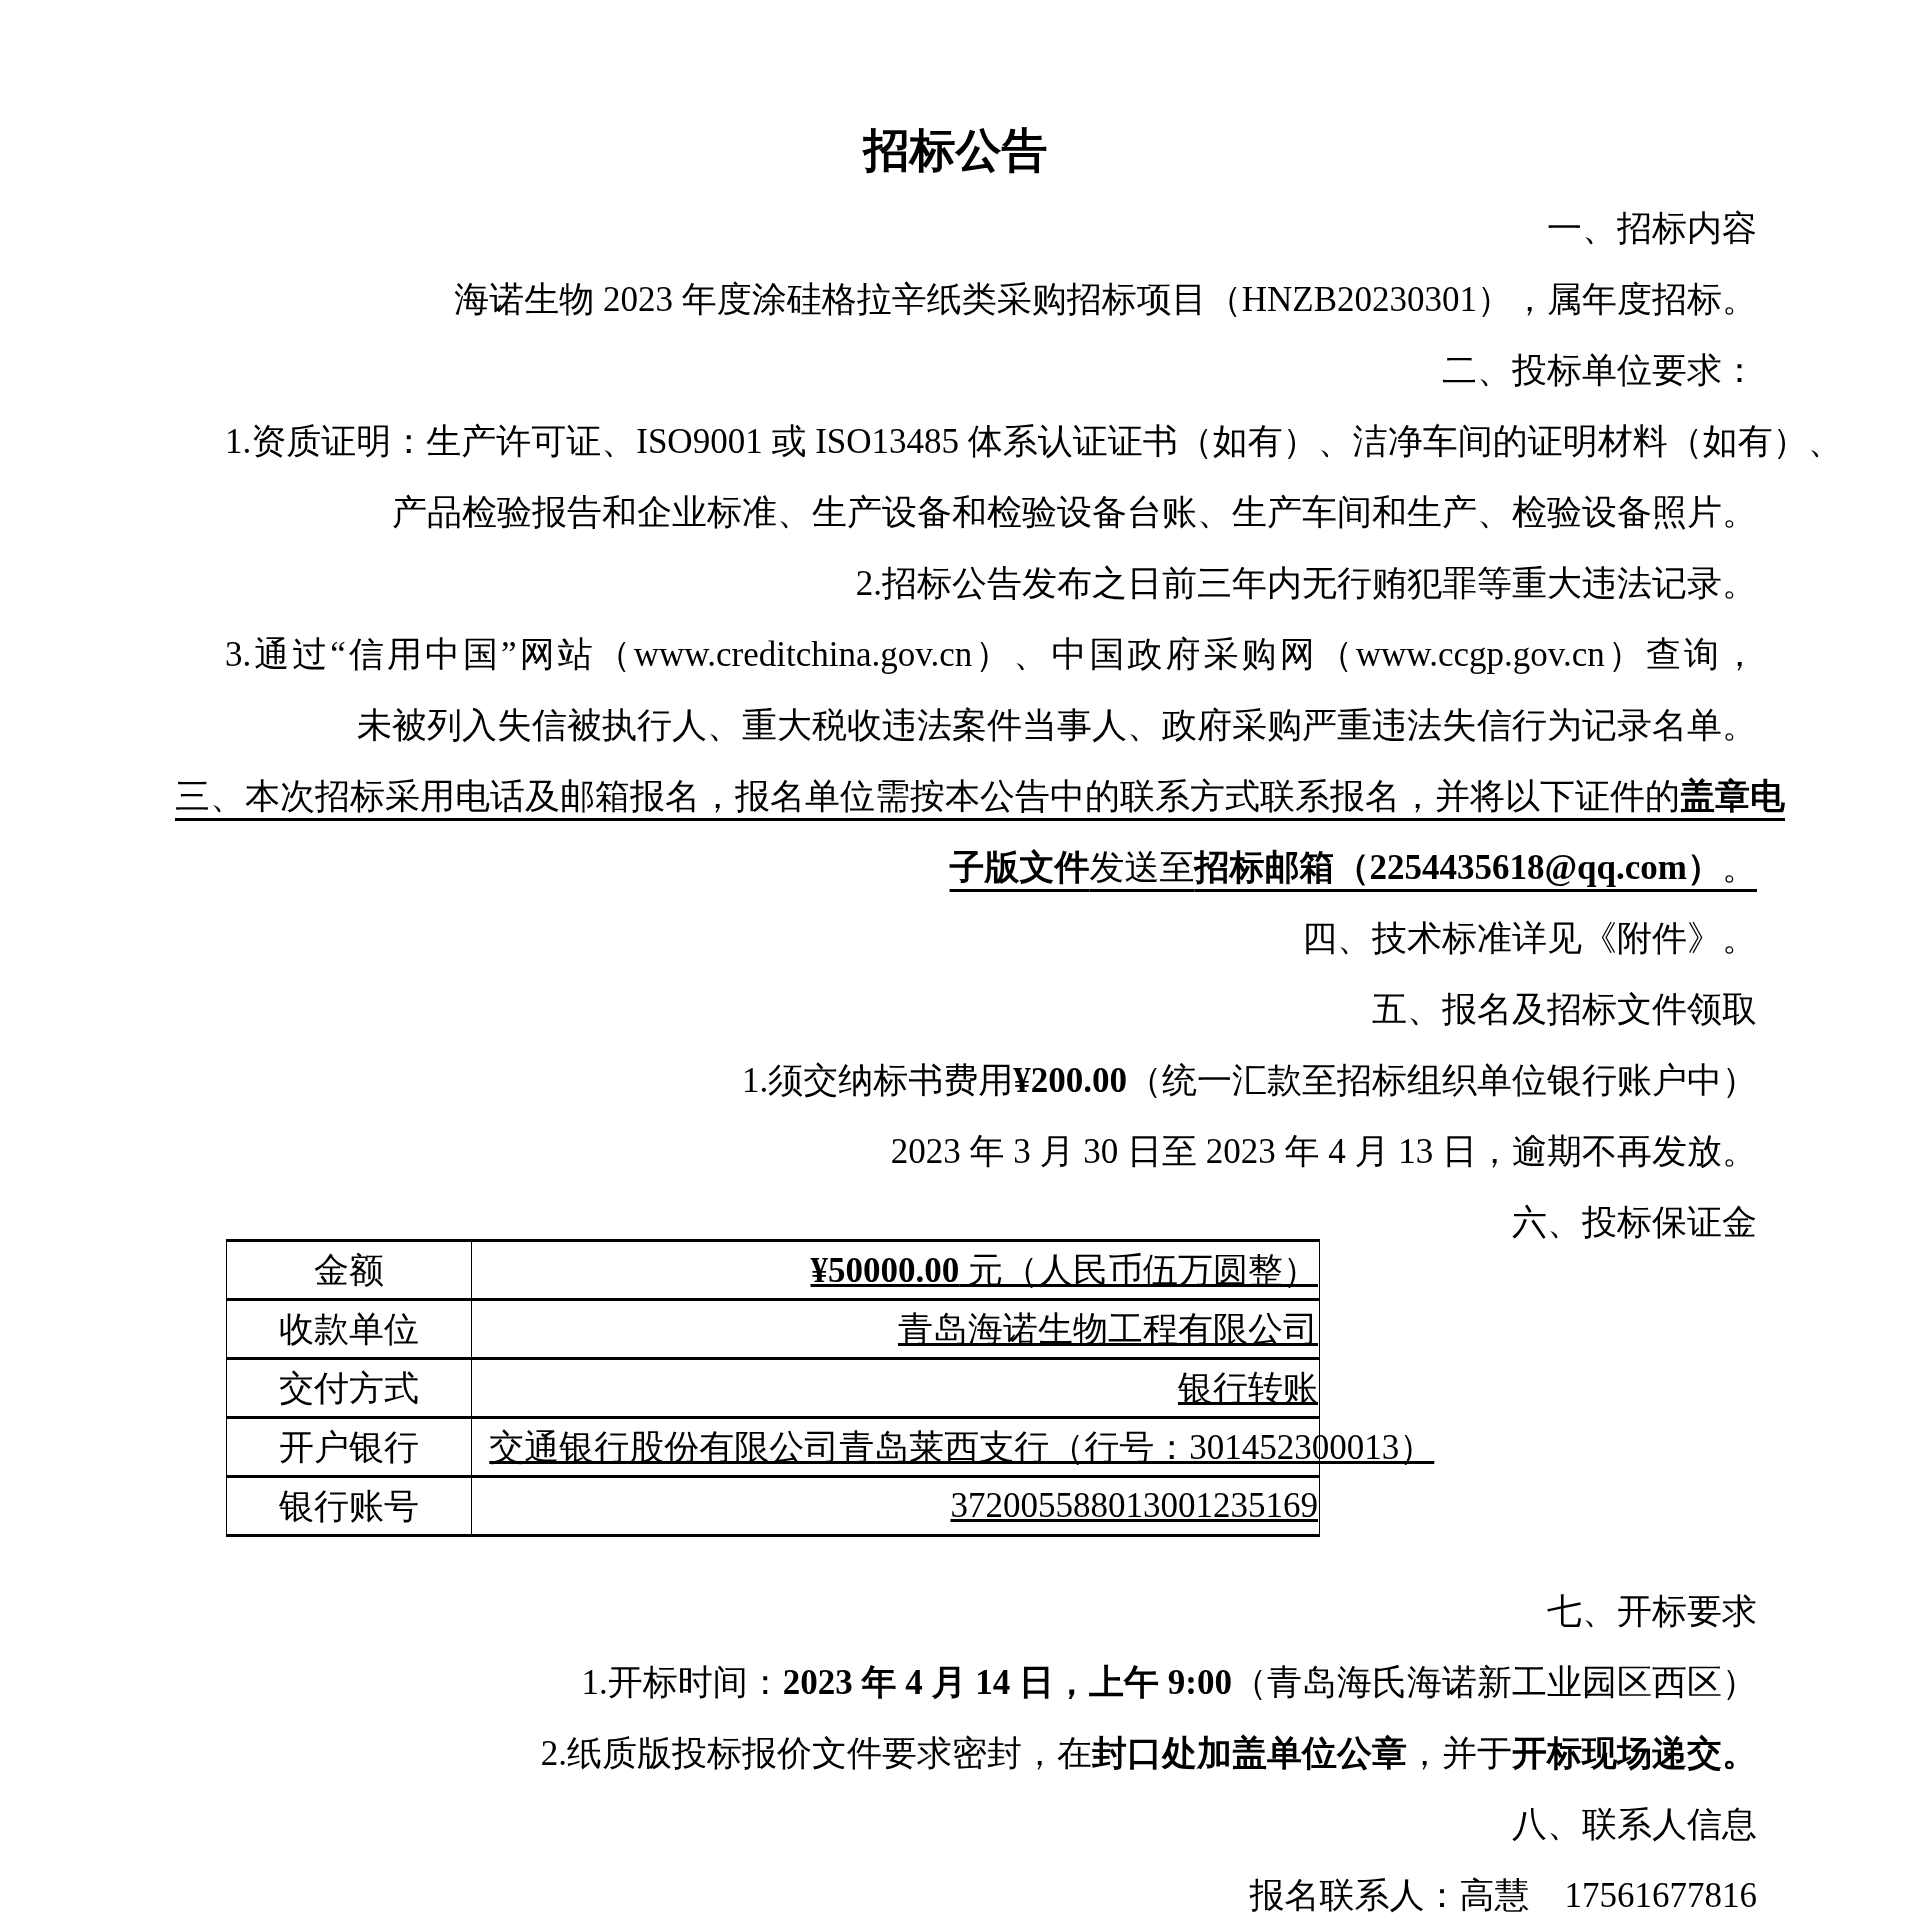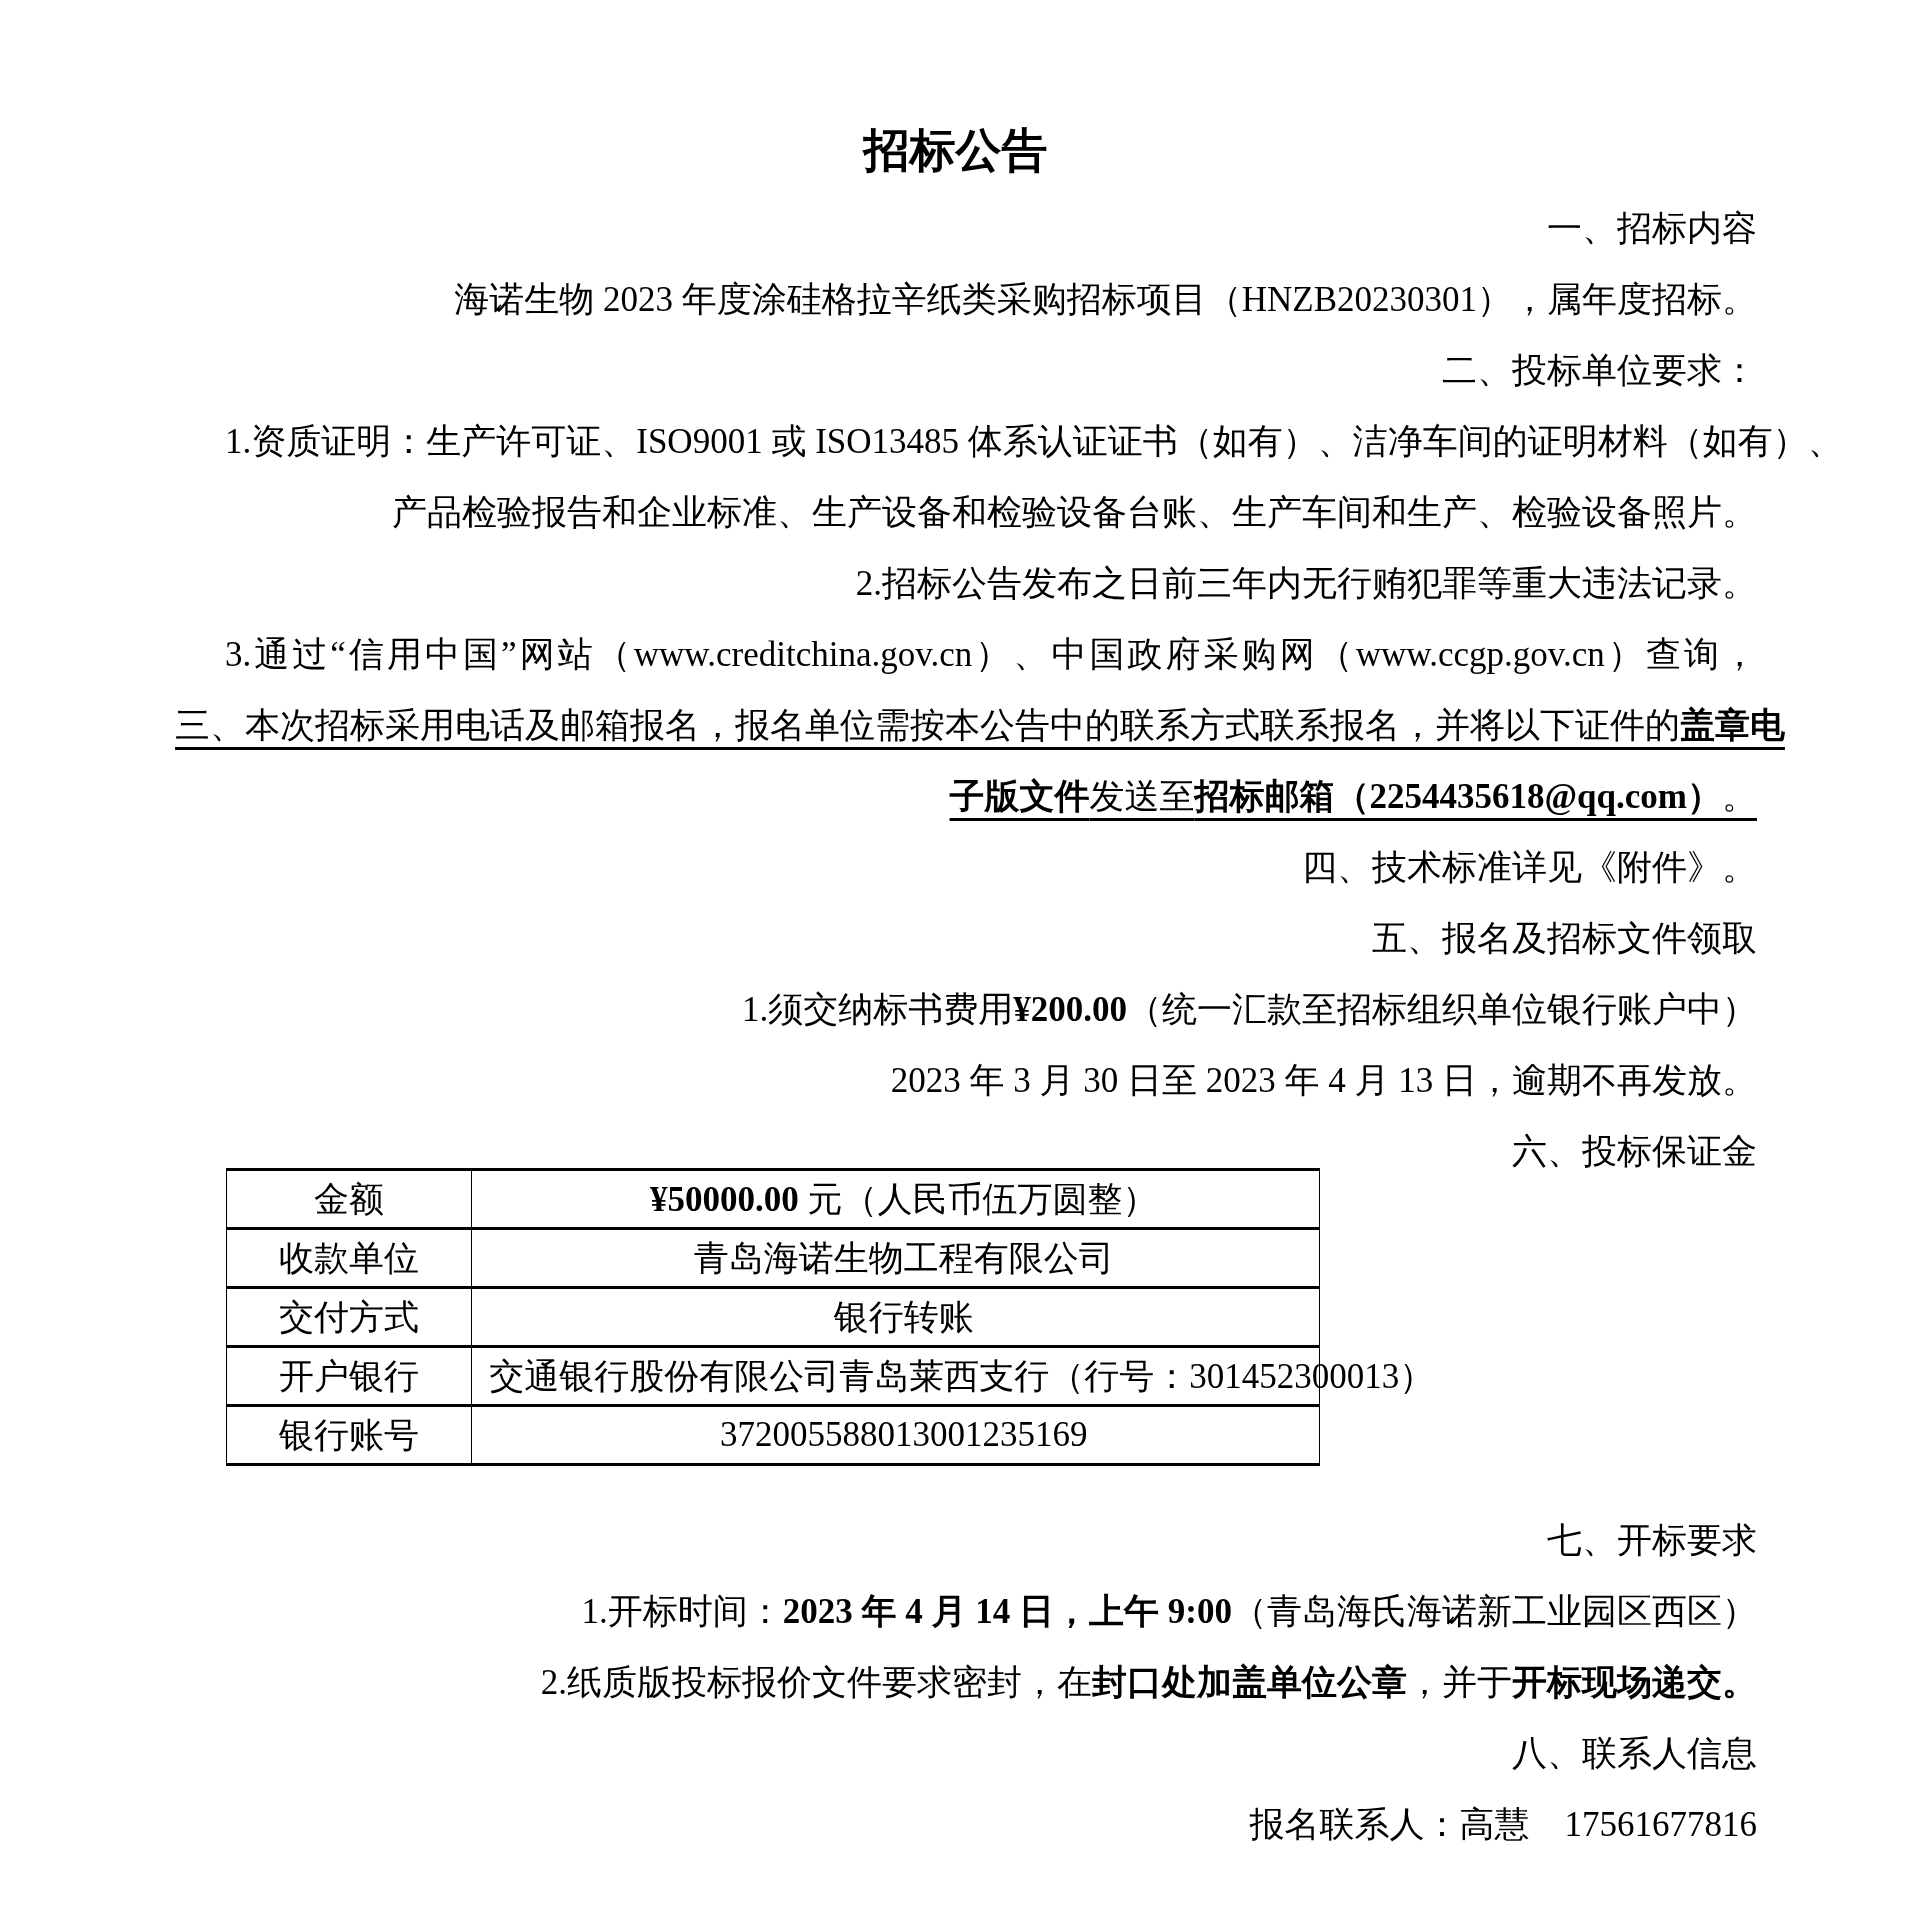--- a/index.html
+++ b/index.html
@@ -61,40 +61,42 @@
     vertical-align: middle;
     white-space: nowrap;
     overflow: visible;
   }
   td.t-label {
     width: 242px;
     text-align: center;
   }
   td.t-value {
     padding-left: 17.3px;
-    text-align: center;
+    text-align: right;
+    text-decoration: underline;
   }
 </style>
 </head>
 <body>
 
 <div class="sheet">
 
   <div class="doc-title">招标公告</div>
 
   <div class="content">
 
     <div class="ln">一、招标内容</div>
     <div class="ln ind">海诺生物 2023 年度涂硅格拉辛纸类采购招标项目（HNZB20230301），属年度招标。</div>
 
     <div class="ln">二、投标单位要求：</div>
     <div class="ln ind jl">1.资质证明：生产许可证、ISO9001 或 ISO13485 体系认证证书（如有）、洁净车间的证明材料（如有）、</div>
     <div class="ln">产品检验报告和企业标准、生产设备和检验设备台账、生产车间和生产、检验设备照片。</div>
     <div class="ln ind">2.招标公告发布之日前三年内无行贿犯罪等重大违法记录。</div>
     <div class="ln ind jl">3.通过“信用中国”网站（www.creditchina.gov.cn）、中国政府采购网（www.ccgp.gov.cn）查询，</div>
+    <div class="ln">未被列入失信被执行人、重大税收违法案件当事人、政府采购严重违法失信行为记录名单。</div>
 
     <div class="ln jl ul"><span>三、本次招标采用电话及邮箱报名，报名单位需按本公告中的联系方式联系报名，并将以下证件的</span><span class="b">盖章电</span></div>
     <div class="ln ul"><span class="b">子版文件</span><span>发送至</span><span class="b">招标邮箱（2254435618@qq.com）</span><span>。</span></div>
 
     <div class="ln">四、技术标准详见《附件》。</div>
 
     <div class="ln">五、报名及招标文件领取</div>
     <div class="ln ind"><span>1.须交纳标书费用</span><span class="b">¥200.00</span><span>（统一汇款至招标组织单位银行账户中）</span></div>
     <div class="ln ind">2023 年 3 月 30 日至 2023 年 4 月 13 日，逾期不再发放。</div>
 

